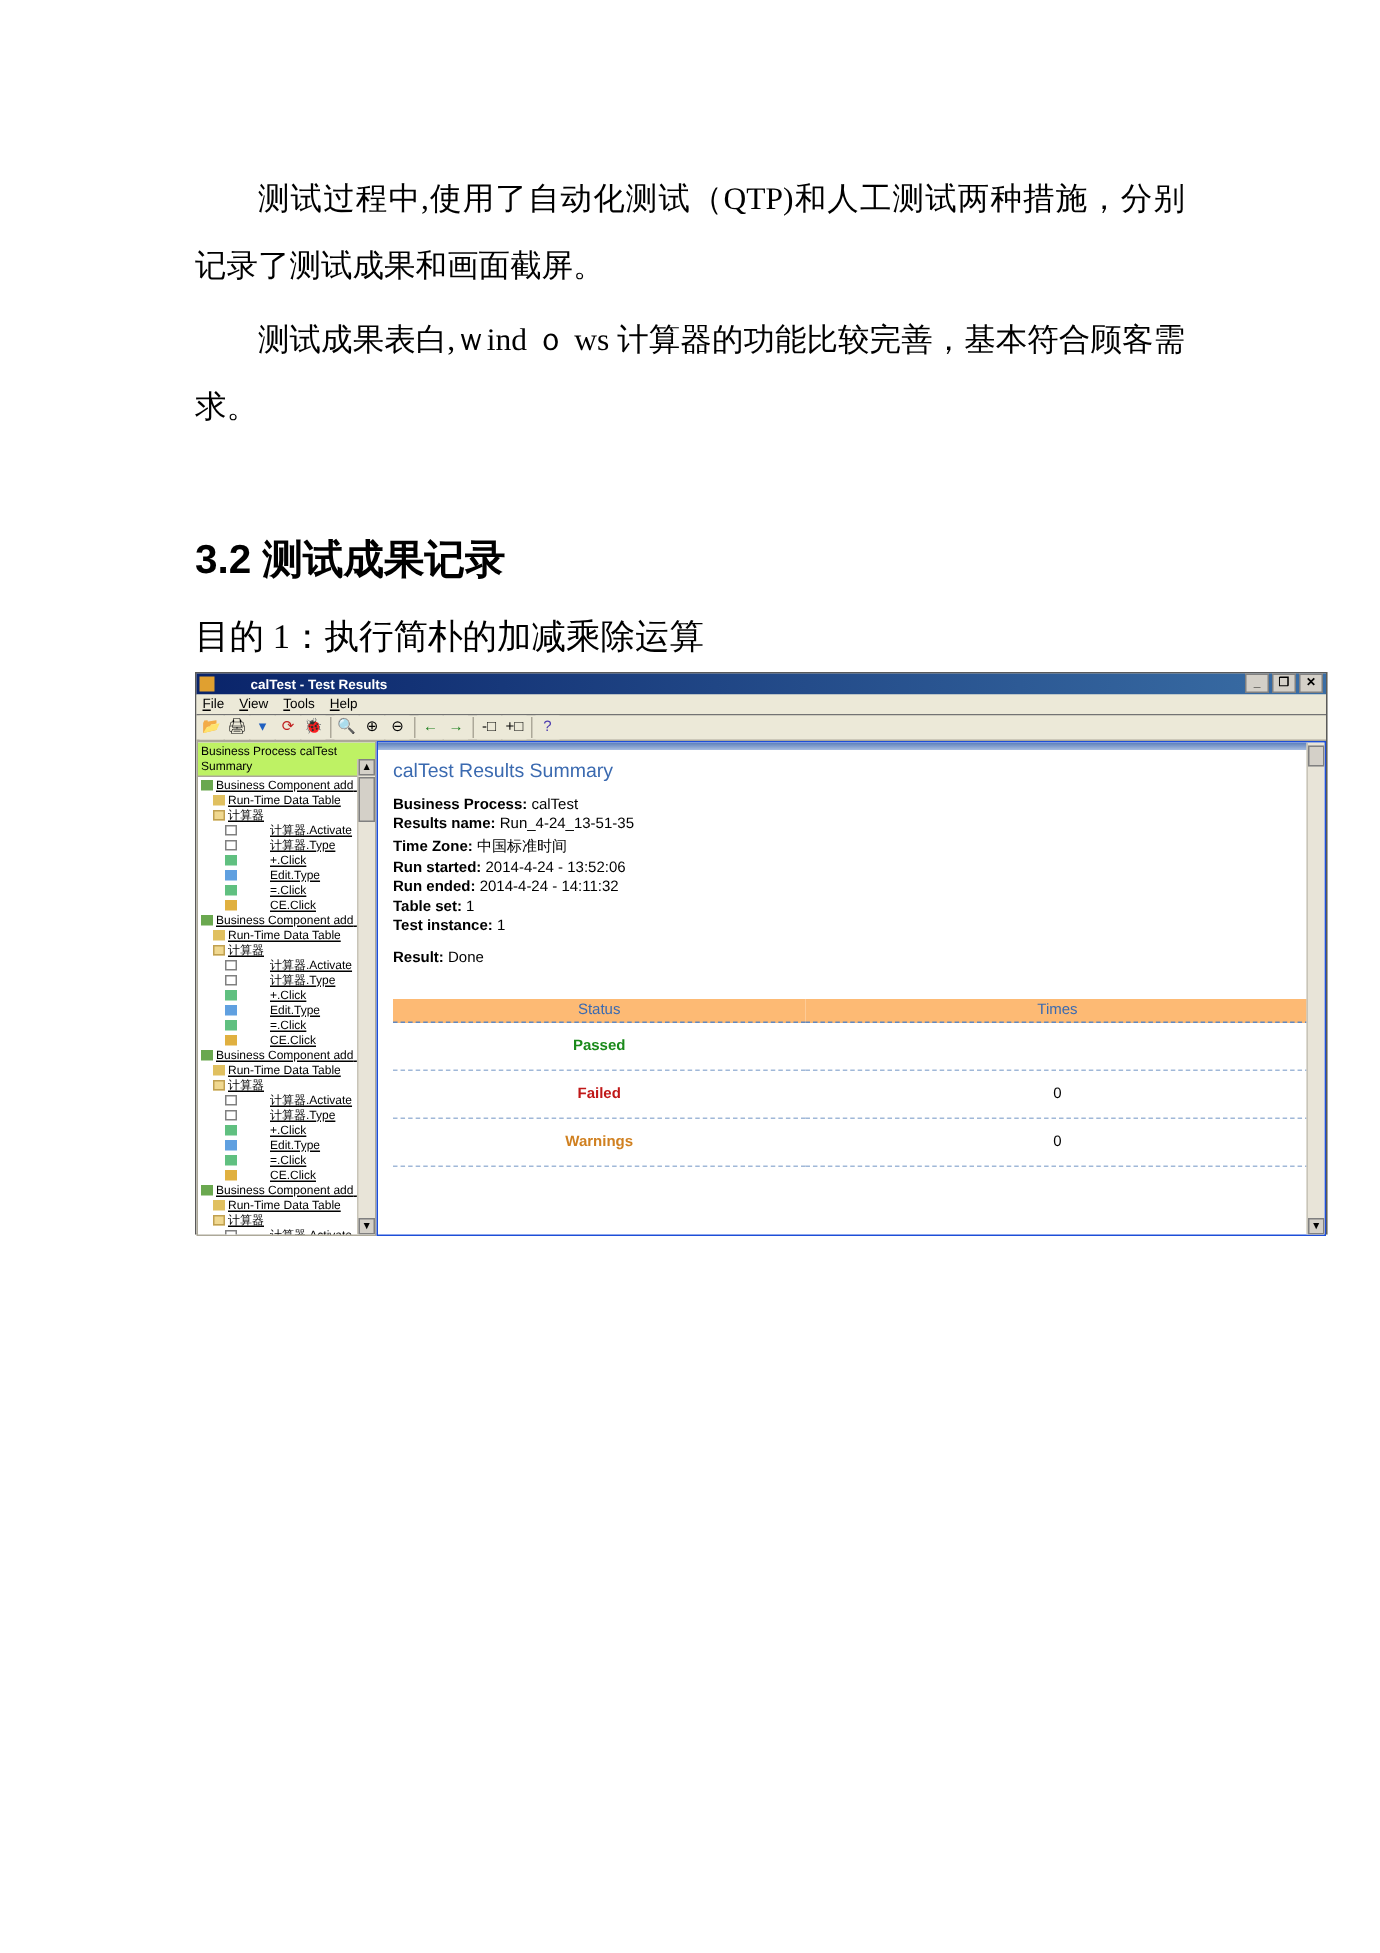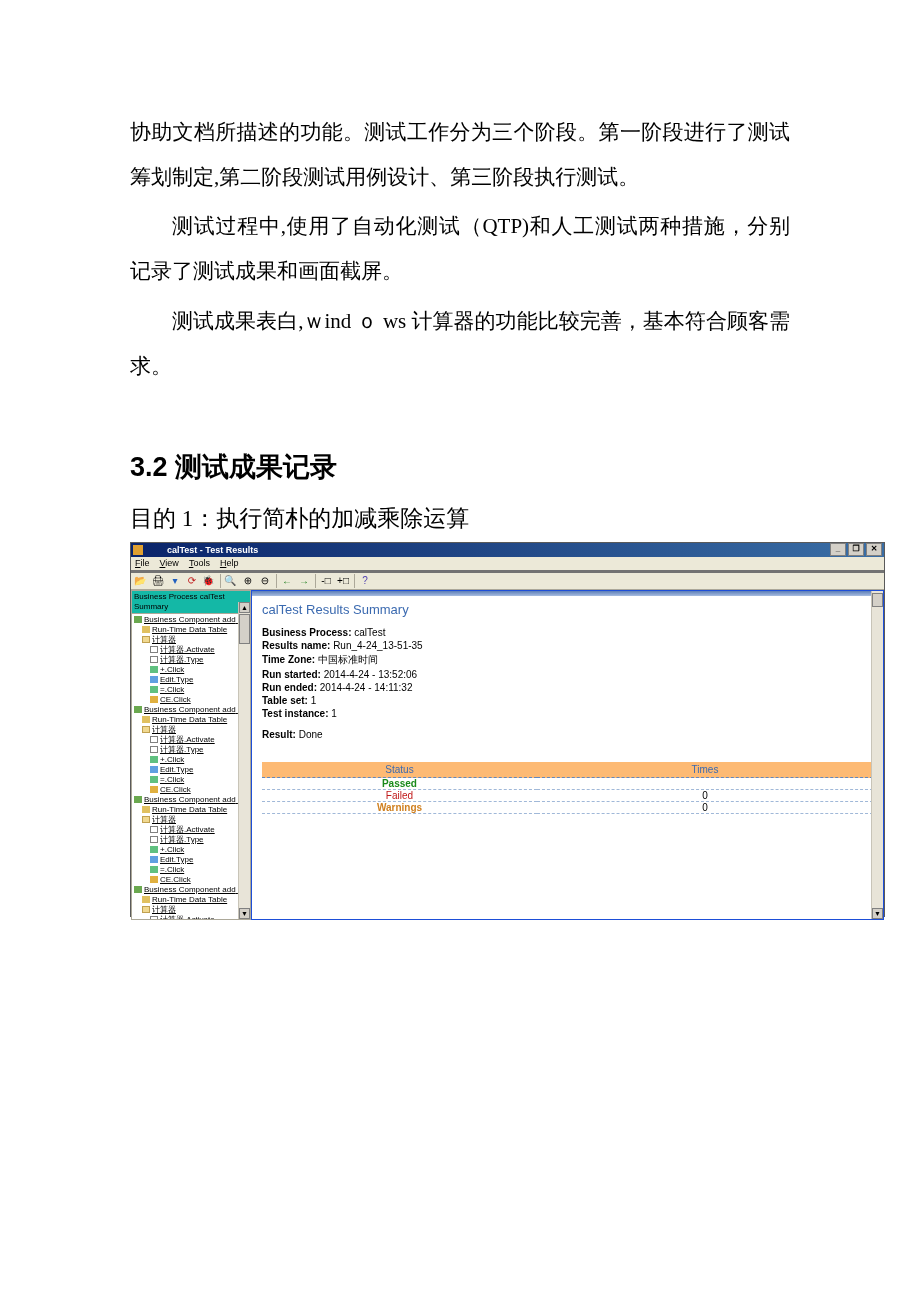--- a/index.html
+++ b/index.html
@@ -69,21 +69,21 @@
     font-family: Arial, sans-serif;
     font-size: 8px;
     font-weight: bold;
   }
   .menubar {
     height: 13px;
     background: #ece9d8;
     display: flex;
     align-items: center;
     padding-left: 4px;
-    border-bottom: 3px solid #737373;
+    border-bottom: 1px solid #737373;
   }
   .menubar .menu-item {
     margin-right: 10px;
     color: #000;
   }
   .menubar .menu-item .ul { text-decoration: underline; }
   .toolbar {
     height: 16px;
     background: #ece9d8;
     display: flex;
@@ -109,42 +109,42 @@
     width: 118px;
     background: #fff;
     border: 1px solid #aca899;
     margin: 0;
     overflow: hidden;
     position: relative;
     font-size: 8px;
     line-height: 10px;
   }
   .tree-header {
-    background: #14b8a6;
+    background: #bef264;
     border-bottom: 1px solid #aca899;
     padding: 1px 2px;
     font-size: 8px;
   }
   .tree-content { padding: 1px 0 0 2px; text-decoration: underline; }
   .tree-row { white-space: nowrap; display:flex; align-items:center; }
   .tree-row .ico {
     width: 8px; height: 7px;
     margin-right: 2px;
     display: inline-block;
     flex-shrink:0;
   }
   .ico-comp { background: #6aa84f; }
   .ico-table { background: #e0c060; }
   .ico-folder { background: #f0d890; border:1px solid #c0a050; box-sizing:border-box;}
   .ico-win { background:#fff; border:1px solid #808080; box-sizing:border-box;}
   .ico-btn-g { background: #60c080; }
   .ico-btn-y { background: #e0b040; }
   .ico-edit { background: #60a0e0; width:10px; }
   .ind1 { padding-left: 8px; }
-  .ind2 { padding-left: 16px; }
+  .ind2 { padding-left: 16px; gap: 20px; }
   .tree-vscroll {
     position:absolute; right:0; top:11px; bottom:0; width:11px;
     background:#e8e4d8; border-left:1px solid #c8c4b8;
   }
   .tree-vscroll .up,.tree-vscroll .down{
     position:absolute; width:100%; height:11px; background:#d4d0c8;
     border:1px solid #808080; box-sizing:border-box; font-size:7px;
     text-align:center; line-height:9px;
   }
   .tree-vscroll .up{top:0;} .tree-vscroll .down{bottom:0;}
@@ -191,27 +191,27 @@
   }
   .status-table th {
     background: #fdba74;
     color: #3b6ab0;
     font-weight: normal;
     padding: 2px 4px;
     border-bottom: 1px dashed #6088c0;
     margin-left: 34px;
   }
   .status-table td {
-    padding: 0 4px;
+    padding: 10px 4px;
     text-align: center;
     border-bottom: 1px dashed #a0b8d8;
   }
   .status-table td.status-cell { width: 45%; }
   .st-passed { color: #1a8a1a; font-weight: bold; }
-  .st-failed { color: #c01818; font-weight: normal; }
+  .st-failed { color: #c01818; font-weight: bold; }
   .st-warn   { color: #d08020; font-weight: bold; }
 
   .report-vscroll {
     position:absolute; right:0; top:0; bottom:0; width:11px;
     background:#e8e4d8; border-left:1px solid #c8c4b8;
   }
   .report-vscroll .thumb{
     position:absolute; top:2px; width:100%; height:14px;
     background:#d4d0c8; border:1px solid #808080; box-sizing:border-box;
   }
@@ -219,21 +219,20 @@
     position:absolute; bottom:0; width:100%; height:11px;
     background:#d4d0c8; border:1px solid #808080; box-sizing:border-box;
     font-size:7px; text-align:center; line-height:9px;
   }
 </style>
 </head>
 <body>
 
 <div class="page">
 
-  <p class="para">协助文档所描述的功能。测试工作分为三个阶段。第一阶段进行了测试筹划制定,第二阶段测试用例设计、第三阶段执行测试。</p>
   <p class="para indent">测试过程中,使用了自动化测试（QTP)和人工测试两种措施，分别记录了测试成果和画面截屏。</p>
   <p class="para indent">测试成果表白,ｗind ｏ ws 计算器的功能比较完善，基本符合顾客需求。</p>
 
   <div class="heading">3.2  测试成果记录</div>
   <div class="subtitle">目的 1：执行简朴的加减乘除运算</div>
 
   <div class="qtp-window">
 
     <div class="titlebar">
       <span class="app-ico"></span>

